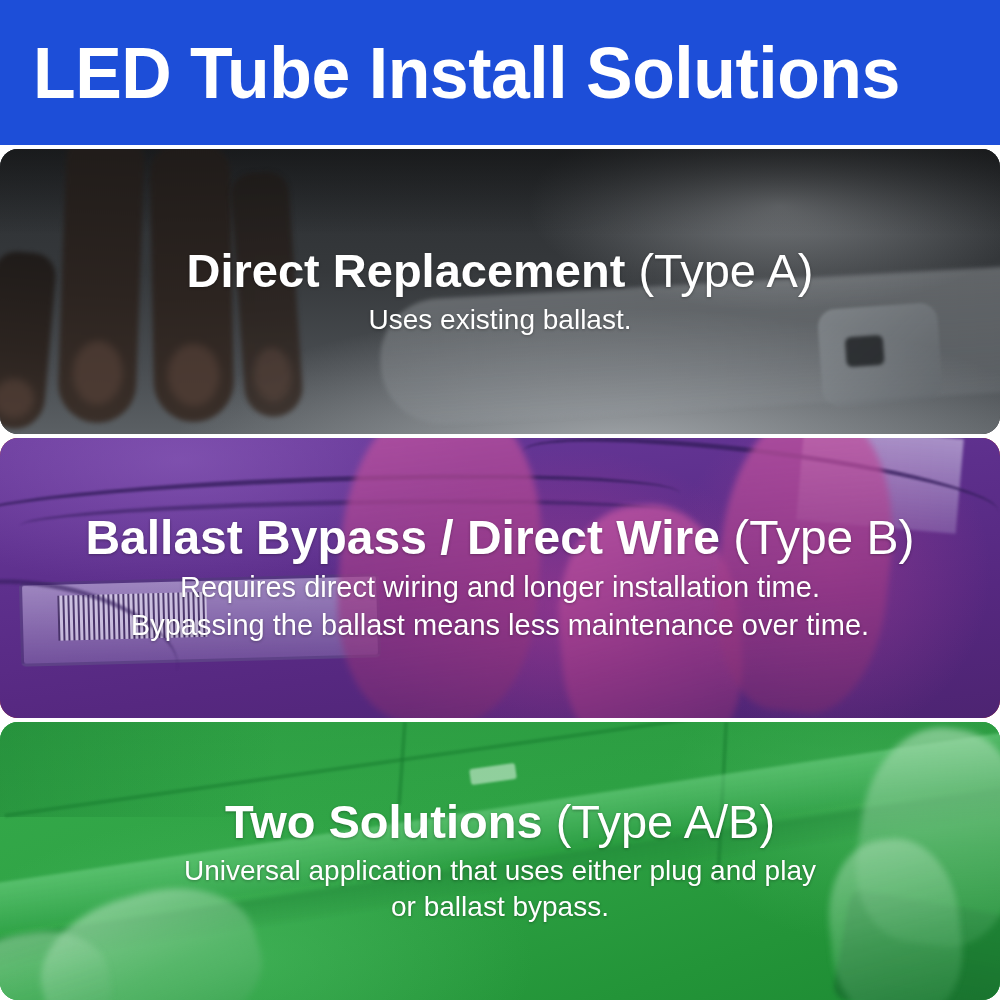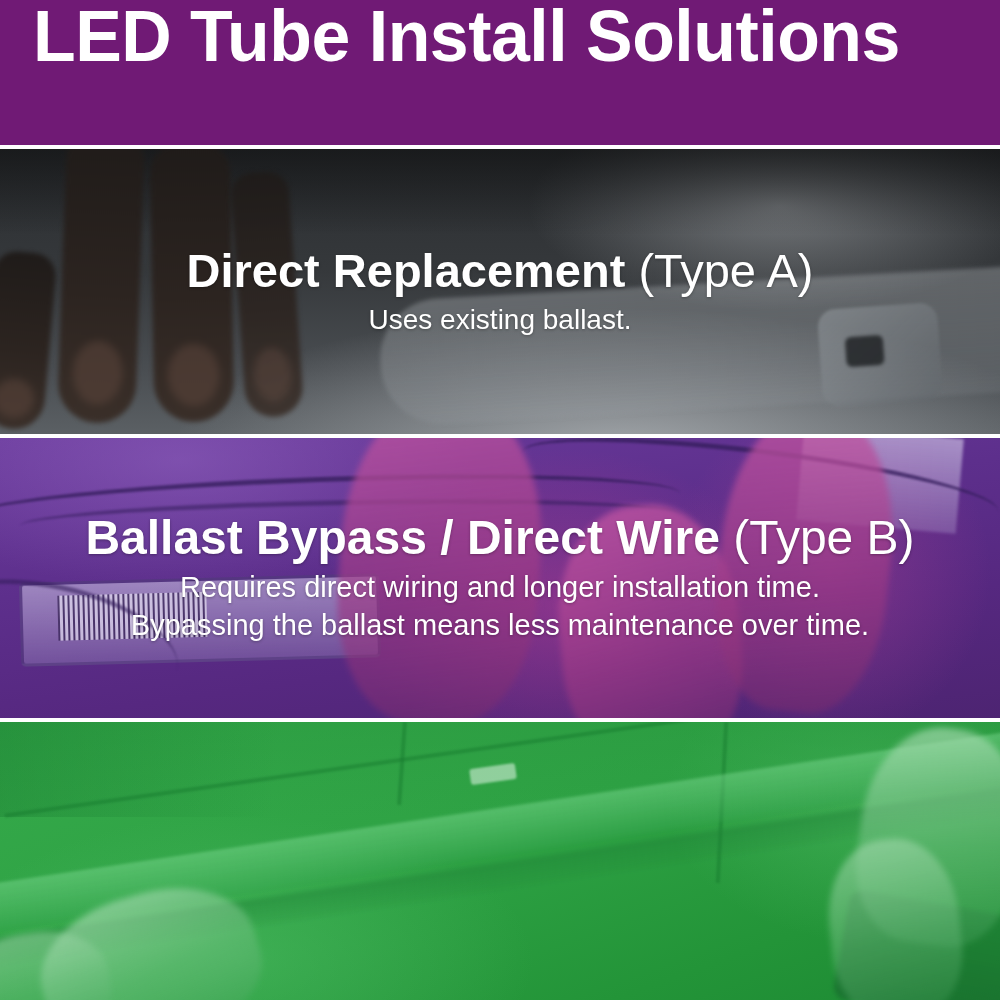--- a/index.html
+++ b/index.html
@@ -15,22 +15,22 @@
     position:relative;
     width:1000px; height:1000px;
     background:#ffffff;
     display:flex; flex-direction:column;
   }
 
   
   .header {
     position:relative;
     height:145px;
-    background:#701a75;
-    display:flex; align-items:flex-start;
+    background:#1d4ed8;
+    display:flex; align-items:center;
     flex:0 0 145px;
   }
   .header-title {
     color:#ffffff;
     font-size:72px;
     font-weight:bold;
     letter-spacing:-0.5px;
     line-height:1;
     padding-left:34px;
     transform:scaleX(0.97);
@@ -39,21 +39,21 @@
   }
 
   .divider { flex:0 0 4px; height:4px; background:#ffffff; width:100%; }
 
   
   .panel {
     position:relative;
     overflow:hidden;
     flex:1 1 auto;
     display:flex; flex-direction:column;
-    align-items:center; justify-content:center;
+    align-items:center; justify-content:center;border-radius:18px;
   }
   .panel-photo {
     position:absolute; inset:0;
     overflow:hidden;
   }
   .panel-tint { position:absolute; inset:0; }
   .panel-text {
     position:relative; z-index:5;
     width:100%;
     text-align:center;
@@ -349,15 +349,25 @@
       <div class="p3-fixture"></div>
       <div class="p3-fixture2"></div>
       <div class="p3-clip"></div>
       <div class="p3-sleeve"></div>
       <div class="p3-hand p3-hr"></div>
       <div class="p3-hand p3-hr2"></div>
       <div class="p3-hand p3-hl"></div>
       <div class="p3-hand p3-hl2"></div>
       <div class="panel-tint"></div>
     </div>
+    <div class="panel-text">
+      <div class="panel-heading">
+        <span>Two Solutions</span>
+        <span class="type-tag">(Type A/B)</span>
+      </div>
+      <p class="panel-body">
+        <span class="line">Universal application that uses either plug and play</span>
+        <span class="line">or ballast bypass.</span>
+      </p>
+    </div>
   </section>
 
 </div>
 
 </body></html>

